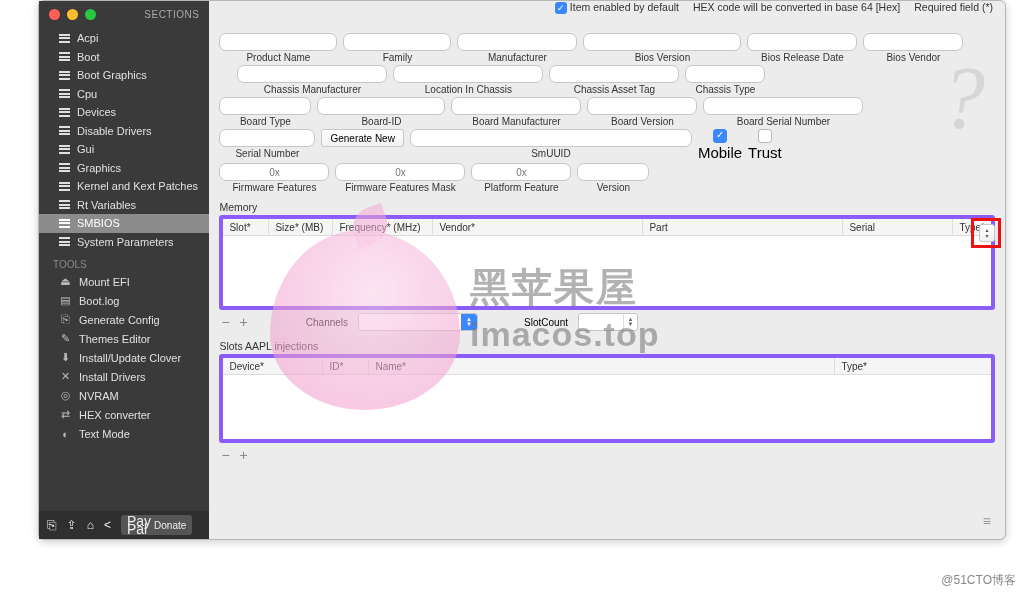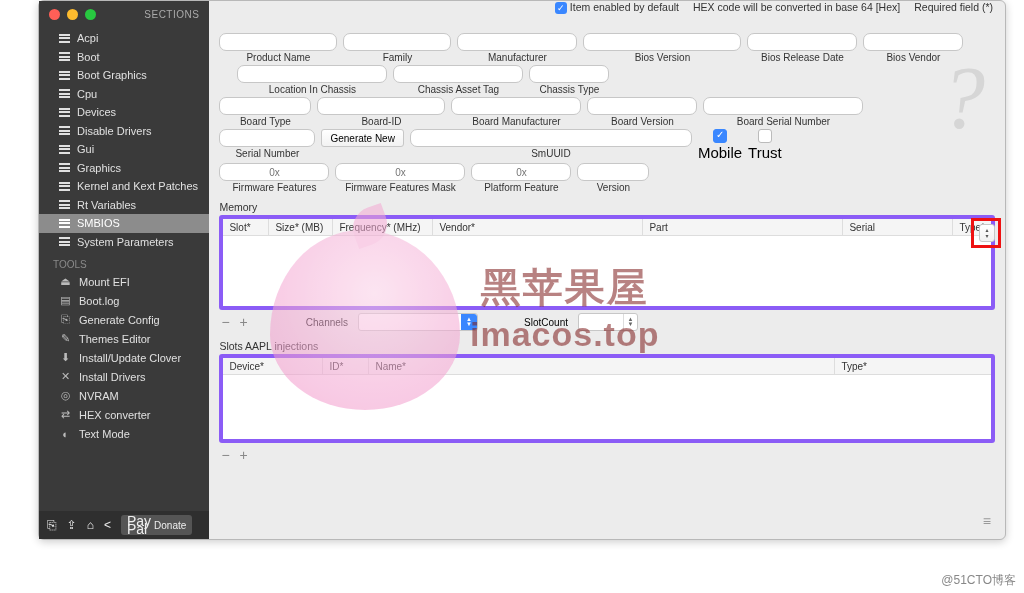--- a/index.html
+++ b/index.html
@@ -69,21 +69,21 @@
 .sel-blue .arr { width: 16px; background: #3a87ff; border-radius: 0 3px 3px 0; display: flex; flex-direction: column; align-items: center; justify-content: center; color: #fff; font-size: 6px; line-height: 5px; margin-left: auto; }
 .numbox { width: 60px; height: 18px; border: 1px solid #c7c7c7; border-radius: 3px; background: #fff; display: flex; }
 .numbox .arr2 { width: 14px; border-left: 1px solid #ddd; display: flex; flex-direction: column; align-items: center; justify-content: center; font-size: 6px; line-height: 5px; color: #666; margin-left: auto; }
 
 .hamb { position: absolute; right: 14px; bottom: 10px; font-size: 14px; color: #999; }
 
 
 .wm { position: absolute; left: 270px; top: 230px; pointer-events: none; z-index: 5; opacity: .55; }
 .apple-shape { width: 190px; height: 180px; background: radial-gradient(circle at 55% 35%, #f9cfe6 0%, #f4a9d3 55%, #f18dc5 100%); border-radius: 48% 52% 50% 50% / 58% 58% 42% 42%; position: relative; }
 .apple-shape:before { content:""; position:absolute; top:-22px; left:82px; width:36px; height:36px; background:#f4a9d3; border-radius:60% 0 60% 0; transform: rotate(-20deg); }
-.wm-text { position: absolute; left: 200px; top: 30px; color: #7f1d1d; font-weight: 600; font-family: "PingFang SC", sans-serif; text-align: center; }
+.wm-text { position: absolute; left: 200px; top: 30px; color: #737373; font-weight: 600; font-family: "PingFang SC", sans-serif; }
 .wm-text .l1 { font-size: 40px; letter-spacing: 2px; }
 .wm-text .l2 { font-size: 34px; letter-spacing: 1px; }
 
 .credit { position: absolute; right: 8px; bottom: 4px; font-size: 12px; color: #888; }
 </style>
 </head>
 <body>
 
 <div class="window">
   <div class="traffic">
@@ -274,20 +274,24 @@
             <input type="text" style="width: 110px;">
             <span class="lbl">Bios Release Date</span>
           </div>
           <div class="fcol">
             <input type="text" style="width: 100px;">
             <span class="lbl">Bios Vendor</span>
           </div>
         </div>
 
       <div class="frow" id="row2" style="margin-left:18px;">
+          <div class="fcol">
+            <input type="text" style="width: 150px;">
+            <span class="lbl">Chassis Manufacturer</span>
+          </div>
           <div class="fcol">
             <input type="text" style="width: 150px;">
             <span class="lbl">Location In Chassis</span>
           </div>
           <div class="fcol">
             <input type="text" style="width: 130px;">
             <span class="lbl">Chassis  Asset Tag</span>
           </div>
           <div class="fcol">
             <input type="text" style="width: 80px;">

